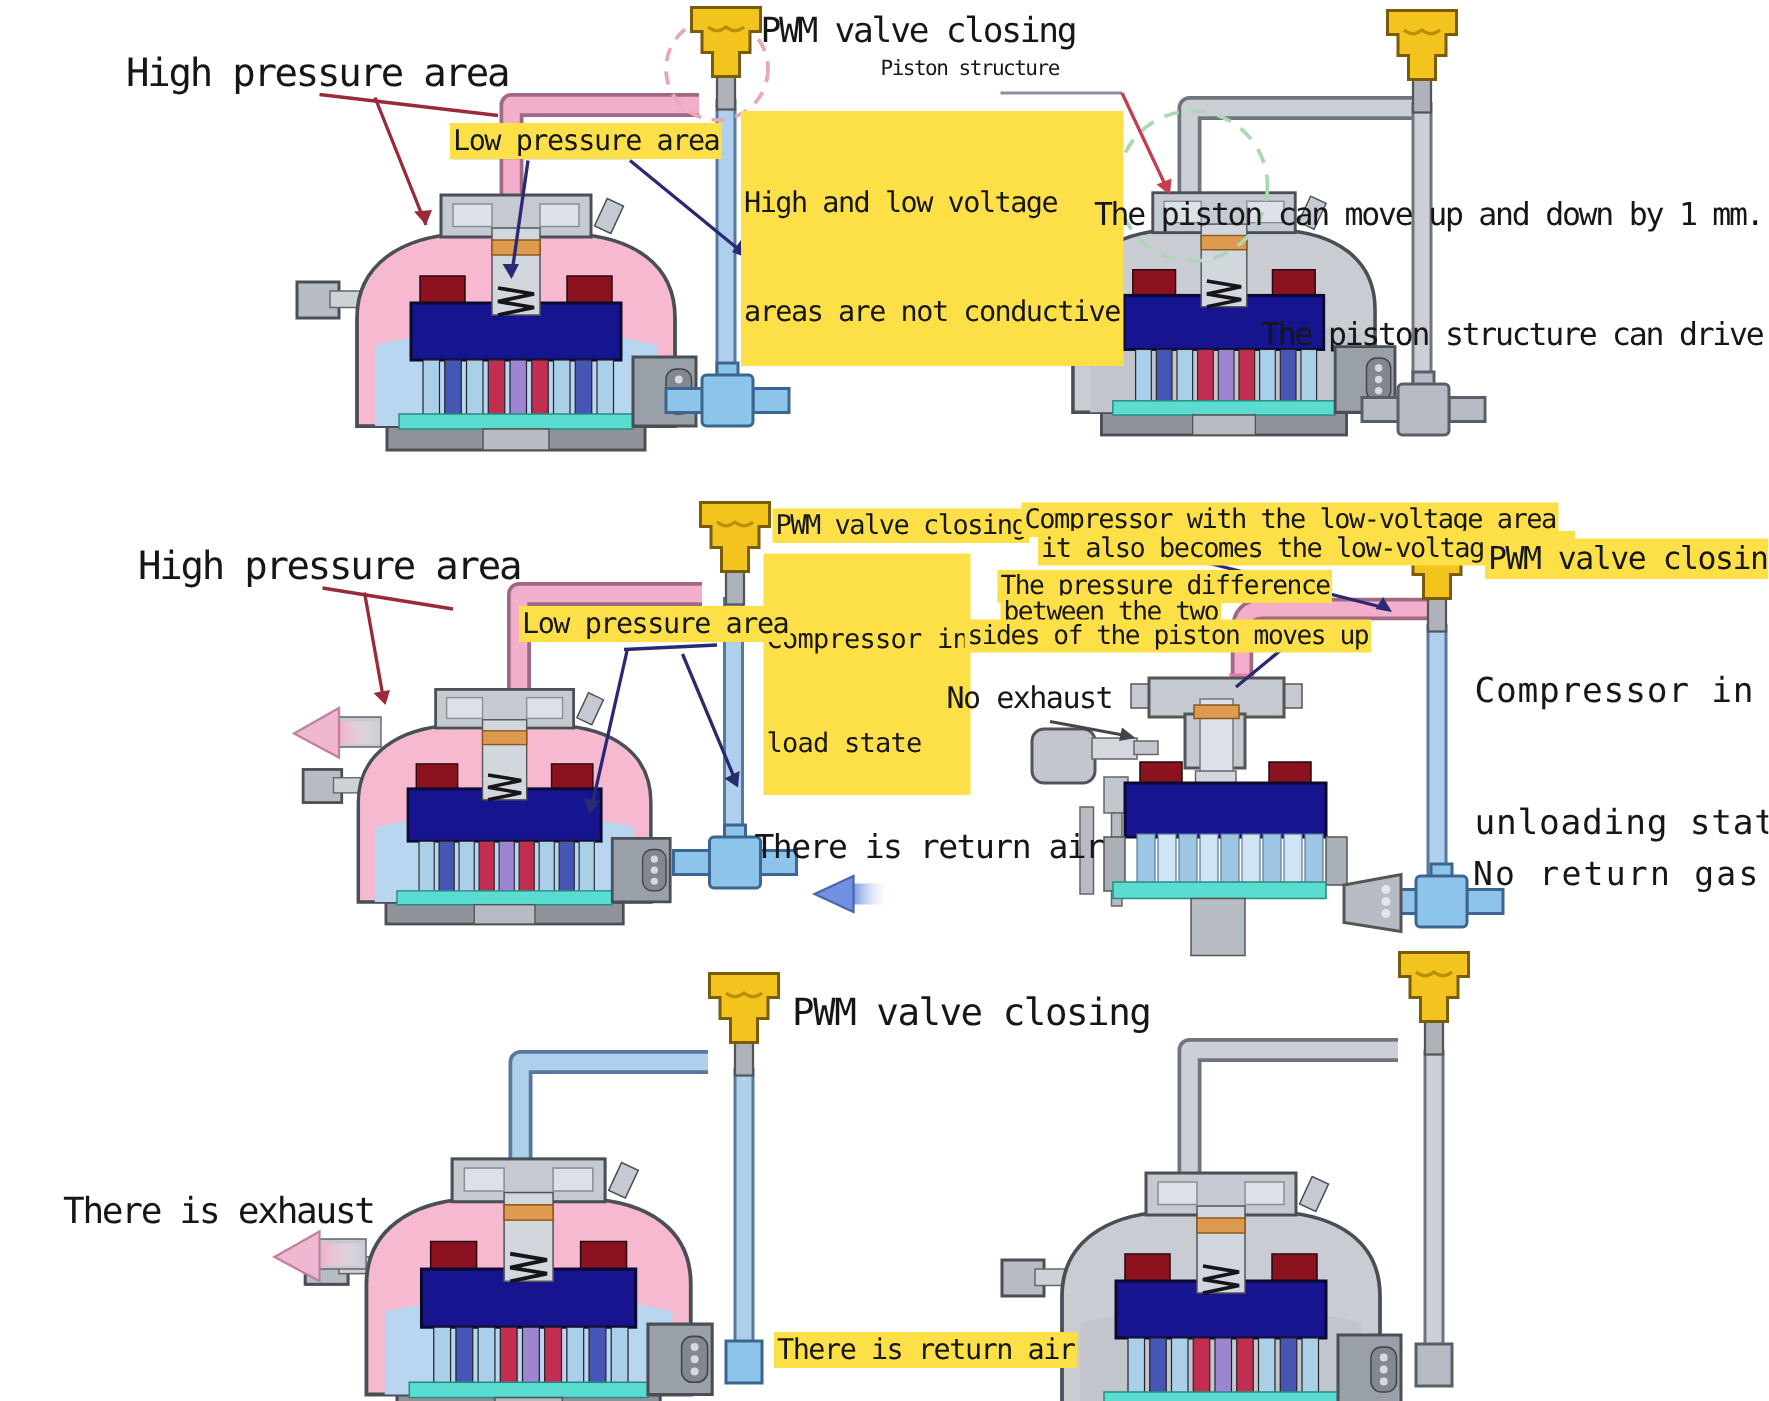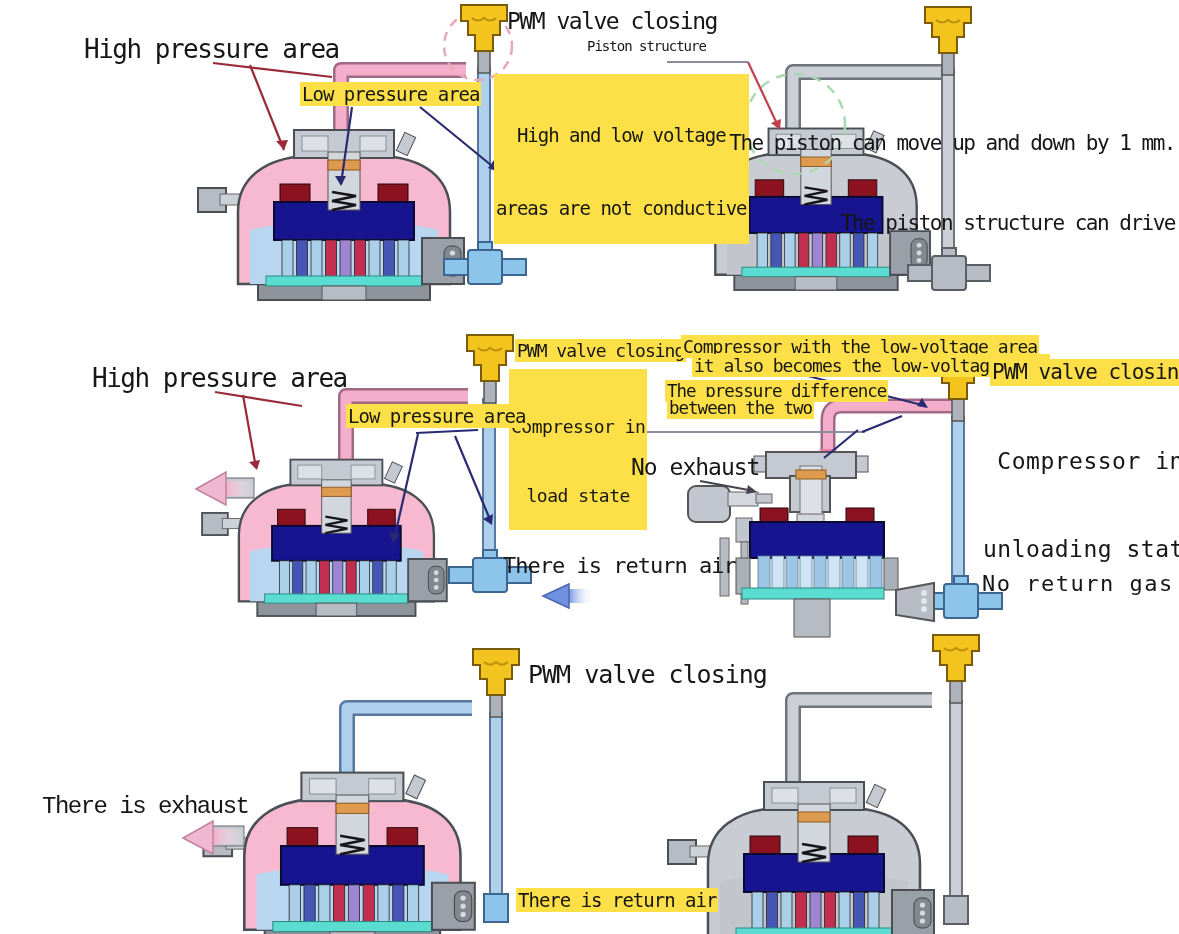--- a/index.html
+++ b/index.html
@@ -1,19 +1,19 @@
 <!DOCTYPE html>
 <html><head>
 <meta charset="utf-8">
 <style>
   html,body{margin:0;padding:0;background:#fff;}
   #stage{position:relative;width:1179px;height:934px;background:#fff;overflow:hidden;
          font-family:"DejaVu Sans Mono","Liberation Mono",monospace;}
   #stage svg{position:absolute;left:0;top:0;}
-  .lbl{position:absolute;color:#161616;white-space:pre;line-height:1.28;text-align:center;}
+  .lbl{position:absolute;color:#161616;white-space:pre;line-height:1.28;}
   .bgw{background:#fde047;padding:0 2px;}
   .ls-tight{letter-spacing:-1.5px;}
   .ls-1{letter-spacing:-1px;}
   .ra{text-align:right;margin-left:11px;}
 </style>
 </head>
 <body>
 
 <div id="stage">
 
@@ -276,26 +276,27 @@
 <div class="lbl bgw" style="left:509px;top:369px;font-size:18px;letter-spacing:-0.5px;">
   <div>Compressor in</div>
   <div>load state</div>
 </div>
 <div class="lbl ls-1 bgw" style="left:346px;top:404px;font-size:19px;">Low pressure area</div>
 
 <div class="lbl ls-1 bgw" style="left:681px;top:335px;font-size:18px;">Compressor with the low-voltage area</div>
 <div class="lbl ls-1 bgw" style="left:692px;top:354px;font-size:18px;">it also becomes the low-voltage area</div>
 <div class="lbl ls-1 bgw" style="left:665px;top:380px;font-size:17.5px;">The pressure difference</div>
 <div class="lbl ls-1 bgw" style="left:667px;top:397px;font-size:17.5px;">between the two</div>
+<div class="lbl ls-1 bgw" style="left:643px;top:413px;font-size:17.5px;">sides of the piston moves up</div>
 <div class="lbl ls-1 bgw" style="left:990px;top:359px;font-size:21px;">PWM valve closing</div>
 <div class="lbl" style="left:983px;top:388px;font-size:23px;letter-spacing:0.5px;">
   <div>Compressor in</div>
   <div>unloading state</div>
 </div>
-<div class="lbl ls-1" style="left:631px;top:453px;font-size:23px;">No exhaust</div>
+<div class="lbl ls-1" style="left:631px;top:453px;font-size:20px;">No exhaust</div>
 <div class="lbl ls-1" style="left:503px;top:552px;font-size:22px;">There is return air</div>
 <div class="lbl" style="left:982px;top:570px;font-size:22px;letter-spacing:1.5px;">No return gas</div>
 
-<div class="lbl ls-tight" style="left:42px;top:792px;font-size:24px;font-family:Liberation Mono, monospace;">There is exhaust</div>
+<div class="lbl ls-tight" style="left:42px;top:792px;font-size:24px;">There is exhaust</div>
 <div class="lbl ls-1" style="left:528px;top:659px;font-size:25px;">PWM valve closing</div>
 <div class="lbl ls-1 bgw" style="left:516px;top:888px;font-size:19px;">There is return air</div>
 
 </div>
 
 </body></html>

